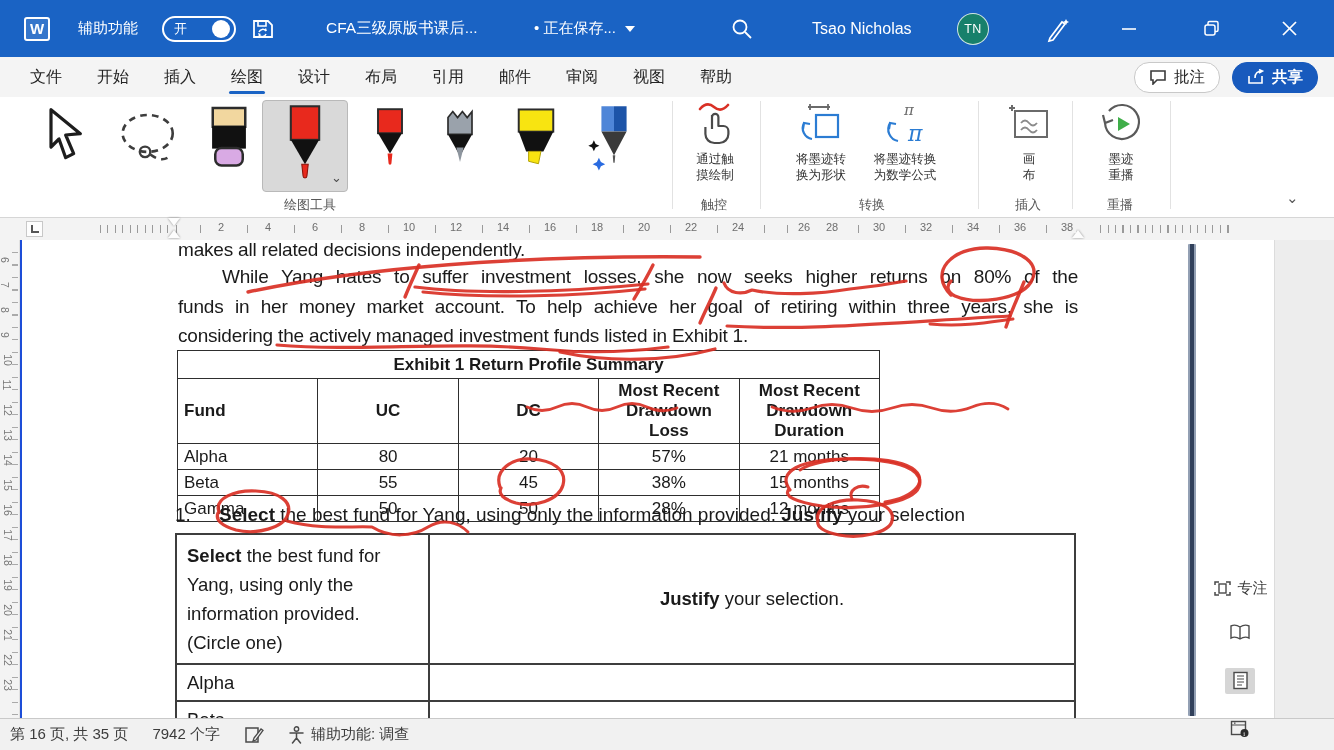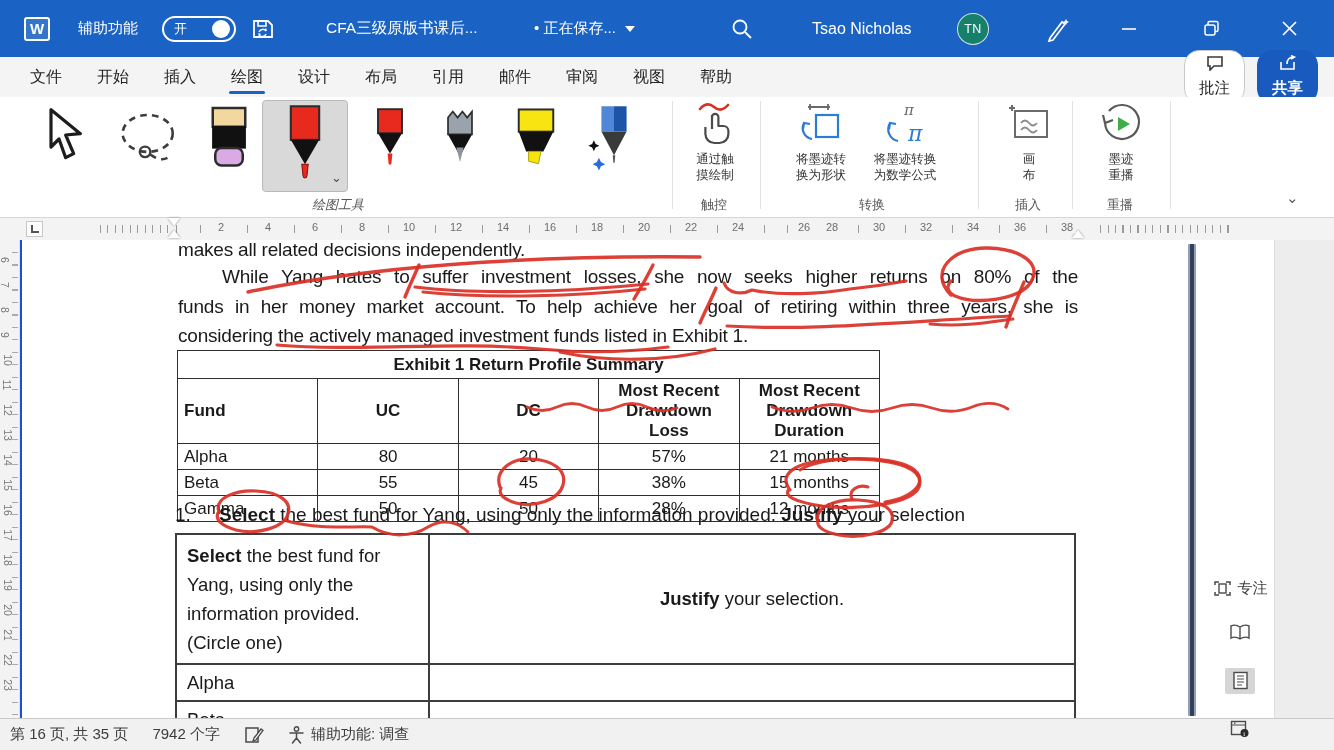--- a/index.html
+++ b/index.html
@@ -29,21 +29,21 @@
   .win-restore { left:1188px; width:46px; justify-content:center; }
   .win-close { left:1266px; width:46px; justify-content:center; }
 
   
   .tabsrow { position:absolute; left:0; top:57px; width:1334px; height:40px; background:#f4f4f4; display:flex; align-items:center; }
   .tab { font-size:16px; color:#252525; padding:8px 12px; margin-left:11px; position:relative; cursor:default; white-space:nowrap; }
   .tab:first-child { margin-left:18px; }
   .tab.active { font-weight:normal; }
   .tab.active::after { content:""; position:absolute; left:10px; right:10px; bottom:2px; height:3px; background:#1a63c4; border-radius:2px; }
   .tabsrow-right { margin-left:auto; display:flex; align-items:center; gap:12px; padding-right:16px; }
-  .pill-btn { display:flex; align-items:center; gap:7px; font-size:15.5px; border-radius:15px; padding:4px 14px;flex-direction:column; }
+  .pill-btn { display:flex; align-items:center; gap:7px; font-size:15.5px; border-radius:15px; padding:4px 14px; }
   .comments-btn { background:#fff; border:1px solid #c9c9c9; color:#1f1f1f; }
   .share-btn { background:#185abd; color:#fff; border:1px solid #185abd; font-weight:bold; }
 
   
   .ribbon { position:absolute; left:0; top:97px; width:1334px; height:121px; background:#fff; border-bottom:1px solid #d6d6d6; }
   .rsep { position:absolute; top:4px; width:1px; height:108px; background:#e2e2e2; }
   .group-label { position:absolute; top:99px; font-size:13px; color:#565656; text-align:center; transform:translateX(-50%); white-space:nowrap; }
   .pen-item { position:absolute; top:6px; }
   .sel-pen-box { position:absolute; left:262px; top:3px; width:86px; height:92px; background:#d9d9d9; border:1px solid #b9b9b9; border-radius:4px; }
   .sel-pen-box .chev { position:absolute; right:5px; bottom:6px; color:#4d4d4d; font-size:13px; }
@@ -261,21 +261,21 @@
     <div class="pen-item" style="left:586px; top:8px;">
       <svg width="56" height="78" viewBox="0 0 44 62">
         <rect x="12" y="1" width="10" height="20" fill="#4f86d8"></rect>
         <rect x="22" y="1" width="10" height="20" fill="#1d54a8"></rect>
         <polygon points="12,21 32,21 22,40" fill="#3a3a3a"></polygon>
         <path d="M21 40 h2 l-0.5 6 h-1 z" fill="#555"></path>
         <path d="M6 28 l1.4 3 3 1.4 -3 1.4 -1.4 3 -1.4 -3 -3 -1.4 3 -1.4 z" fill="#111"></path>
         <path d="M10 42 l1.6 3.4 3.4 1.6 -3.4 1.6 -1.6 3.4 -1.6 -3.4 -3.4 -1.6 3.4 -1.6 z" fill="#2a6be0"></path>
       </svg>
     </div>
-    <div class="group-label" style="left:338px;font-style:italic;">绘图工具</div>
+    <div class="group-label" style="left:310px;">绘图工具</div>
 
     <div class="rsep" style="left:672px;"></div>
 
     <div class="rbtn" style="left:682px; width:66px;">
       <svg width="46" height="46" viewBox="0 0 46 46">
         <path d="M8 8 q7 -8 14 -2 t14 -2" fill="none" stroke="#d93025" stroke-width="2.6" stroke-linecap="round"></path>
         <path d="M20 14 v14 m0 -12 a3.2 3.2 0 0 1 6.4 0 v9 h5 a5 5 0 0 1 5 5 v3 a9 9 0 0 1 -9 9 h-5 a9 9 0 0 1 -9 -9 v-7" fill="none" stroke="#4a4a4a" stroke-width="2.2" stroke-linejoin="round"></path>
       </svg>
       <div class="lbl" style="width:42px;">通过触摸绘制</div>
     </div>

